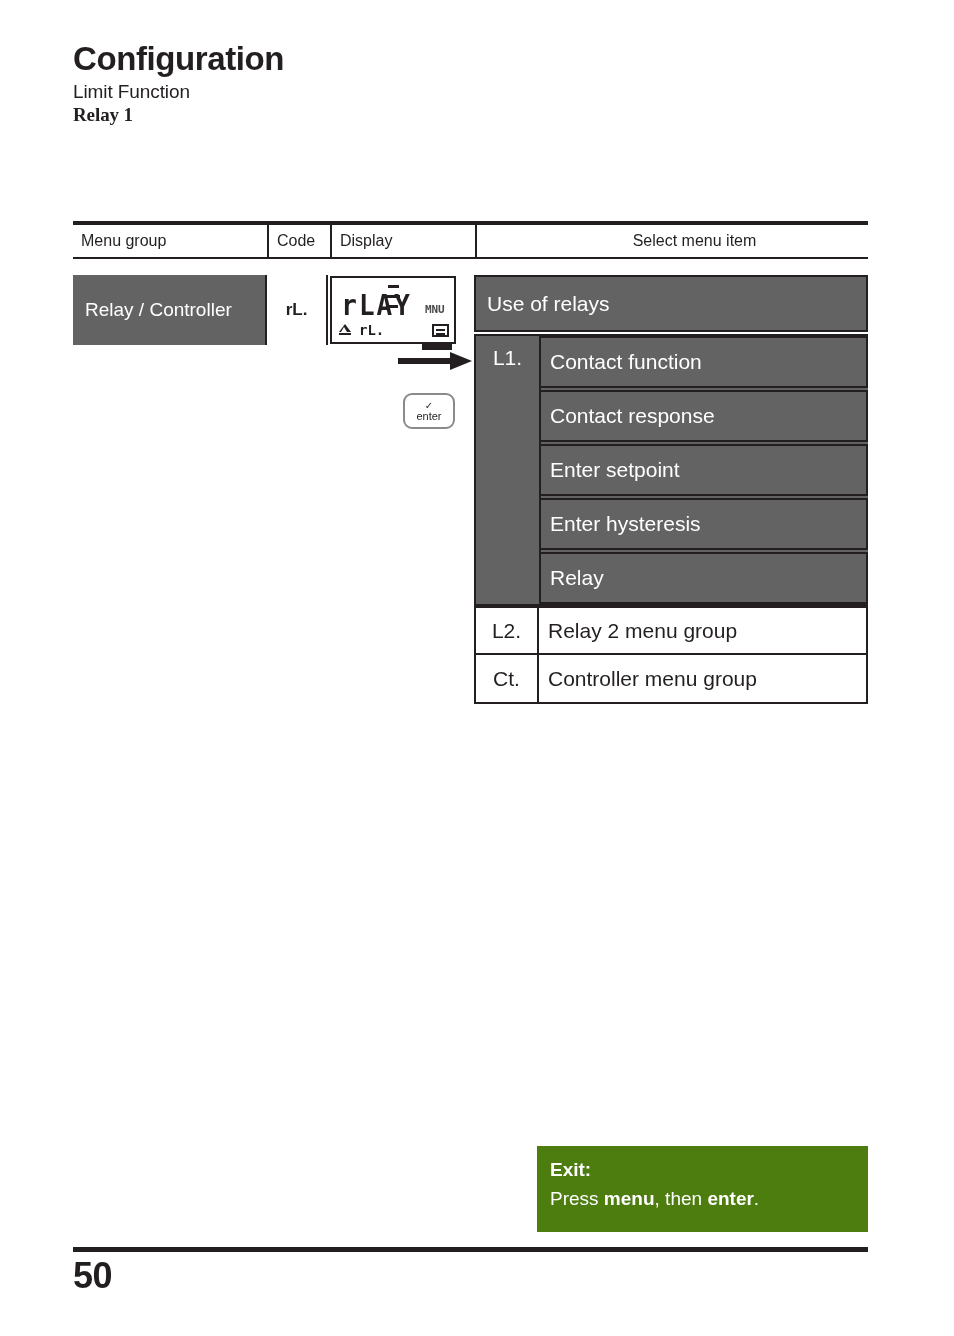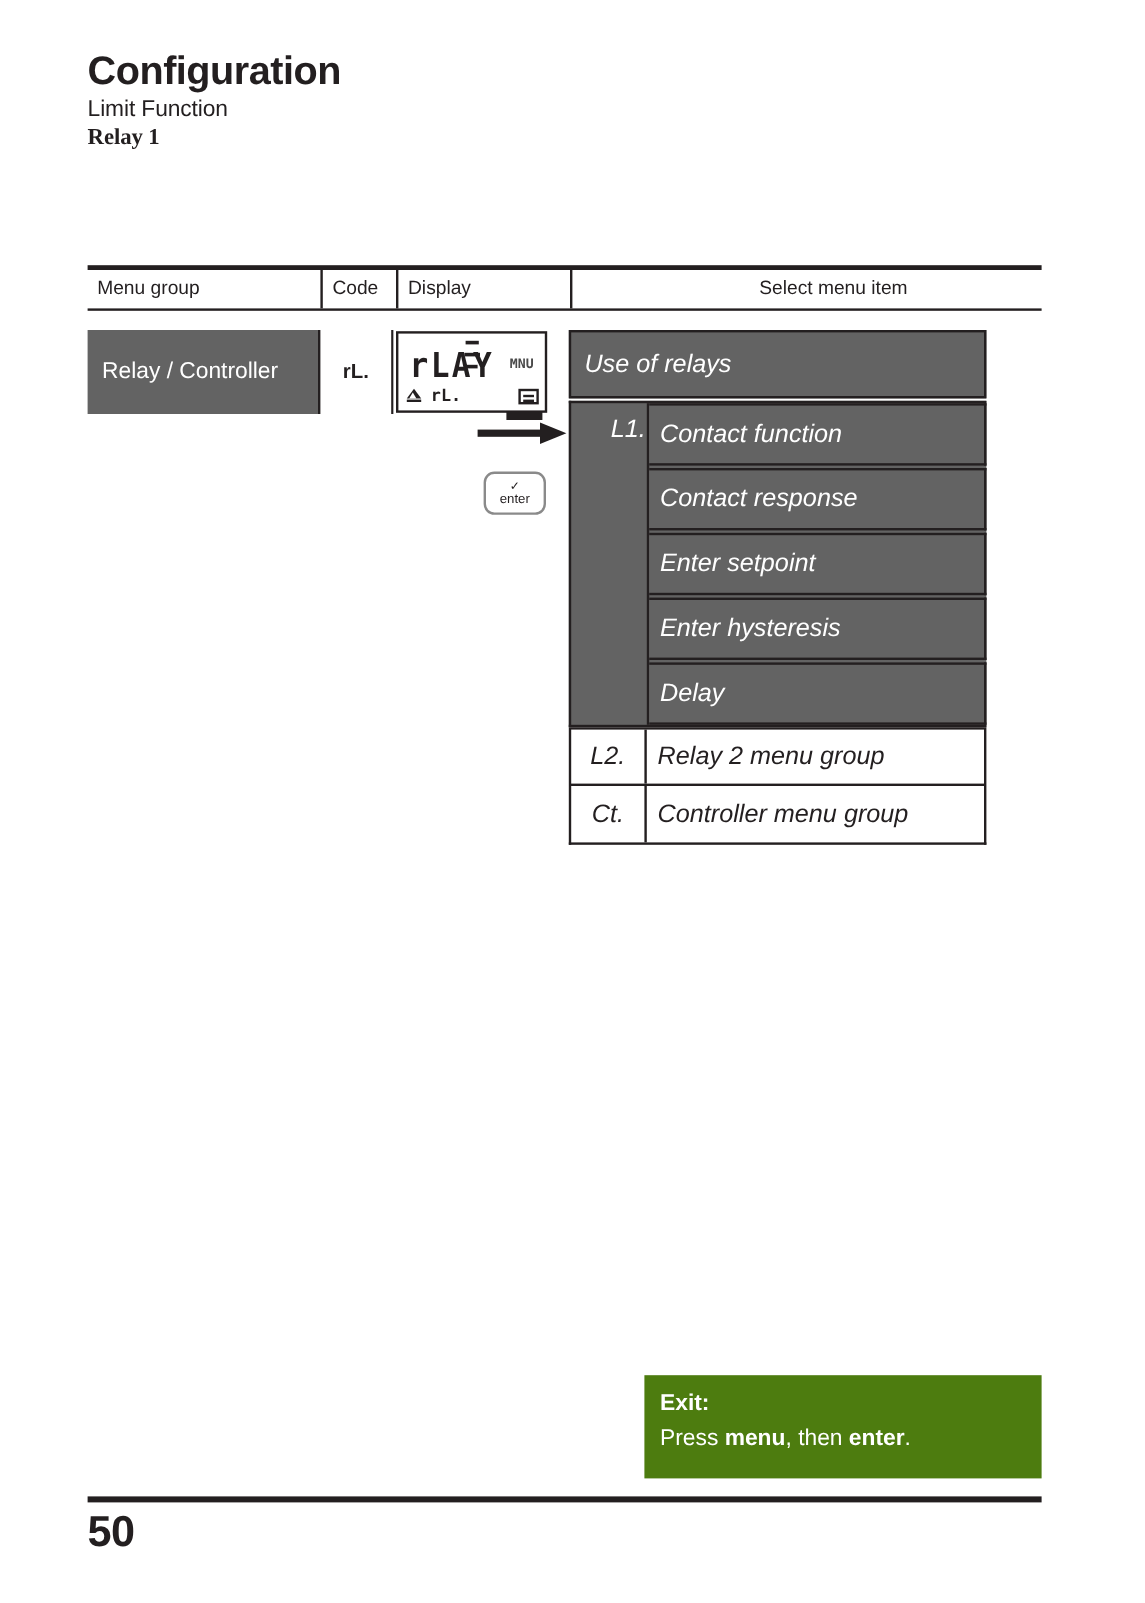--- a/index.html
+++ b/index.html
@@ -147,21 +147,21 @@
     background: #231f20;
     margin: 1px 0;
   }
   .seg-bar.mid { width: 13px; height: 3px; }
   .seg-bar.low { width: 9px; height: 3px; }
   .lcd-main {
     position: absolute;
     left: 0; right: 0;
     top: 14px;
     display: flex;
-    align-items: center;
+    align-items: flex-end;
     justify-content: center;
     gap: 1px;
   }
   .lcd-main-text {
     font-family: "DejaVu Sans Mono", monospace;
     font-size: 26px;
     font-weight: bold;
     letter-spacing: 2px;
     color: #231f20;
     line-height: 26px;
@@ -297,22 +297,21 @@
     font-size: 11px;
     line-height: 12px;
     color: #231f20;
   }
 
   
   .menu-stack {
     position: absolute;
     left: 474px;
     top: 275px;
-    width: 348px;
-    font-style: italic;
+    width: 394px;
   }
   .menu-wide {
     height: 57px;
     background: #636363;
     border: 2px solid #231f20;
     color: #ffffff;
     display: flex;
     align-items: center;
     padding-left: 11px;
     font-size: 21px;
@@ -322,21 +321,21 @@
   .menu-group {
     position: relative;
     border-left: 2px solid #231f20;
     border-top: 2px solid #231f20;
     border-bottom: 2px solid #231f20;
     box-sizing: border-box;
     background: #636363;
   }
   .menu-group .code-col {
     position: absolute;
-    left: 16px; top: 0;
+    left: 0; top: 0;
     width: 63px;
     height: 100%;
     display: flex;
     align-items: flex-start;
     justify-content: center;
     padding-top: 10px;
     font-size: 21px;
     color: #ffffff;
     box-sizing: border-box;
   }
@@ -496,21 +495,21 @@
 
   <div class="menu-wide">Use of relays</div>
 
   <div class="menu-group">
     <div class="code-col">L1.</div>
     <div class="items-col">
       <div class="menu-item">Contact function</div>
       <div class="menu-item">Contact response</div>
       <div class="menu-item">Enter setpoint</div>
       <div class="menu-item">Enter hysteresis</div>
-      <div class="menu-item">Delay</div>
+      <div class="menu-item">Relay</div>
     </div>
   </div>
 
   <div class="menu-row-plain">
     <div class="code-cell">L2.</div>
     <div class="label-cell">Relay 2 menu group</div>
   </div>
 
   <div class="menu-row-plain">
     <div class="code-cell">Ct.</div>

